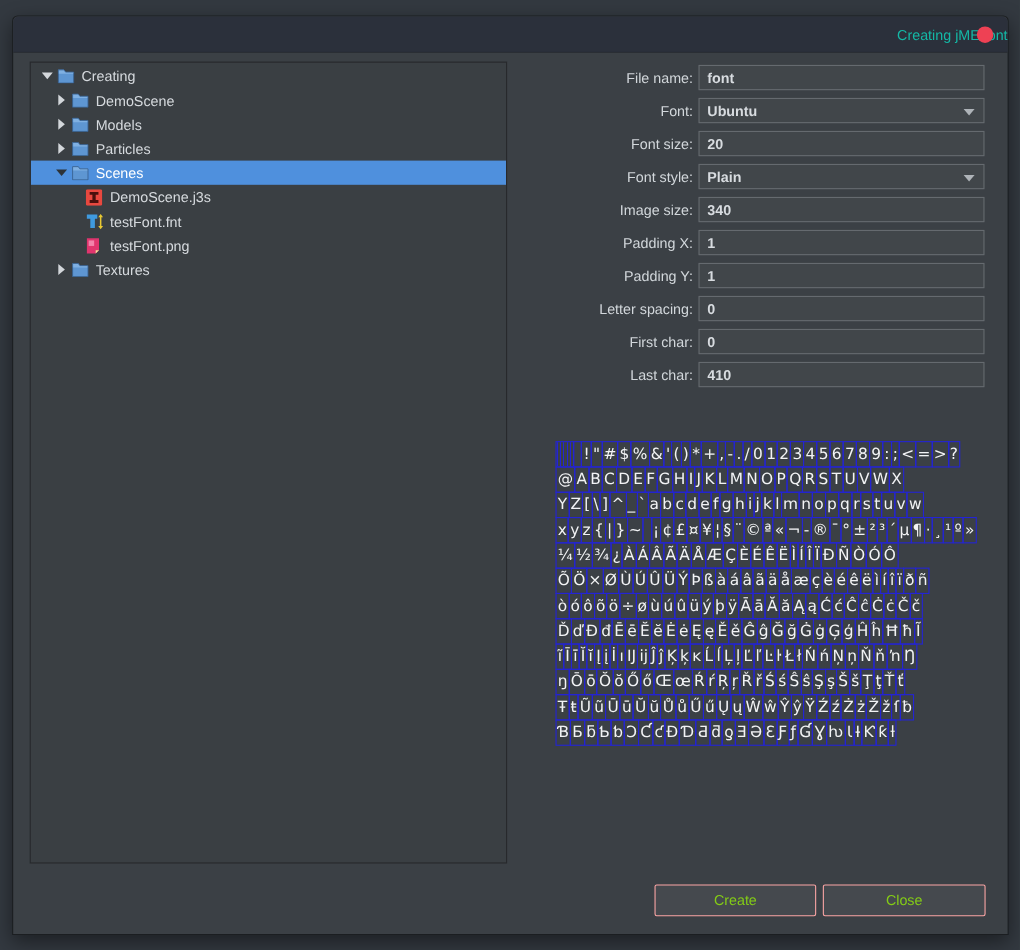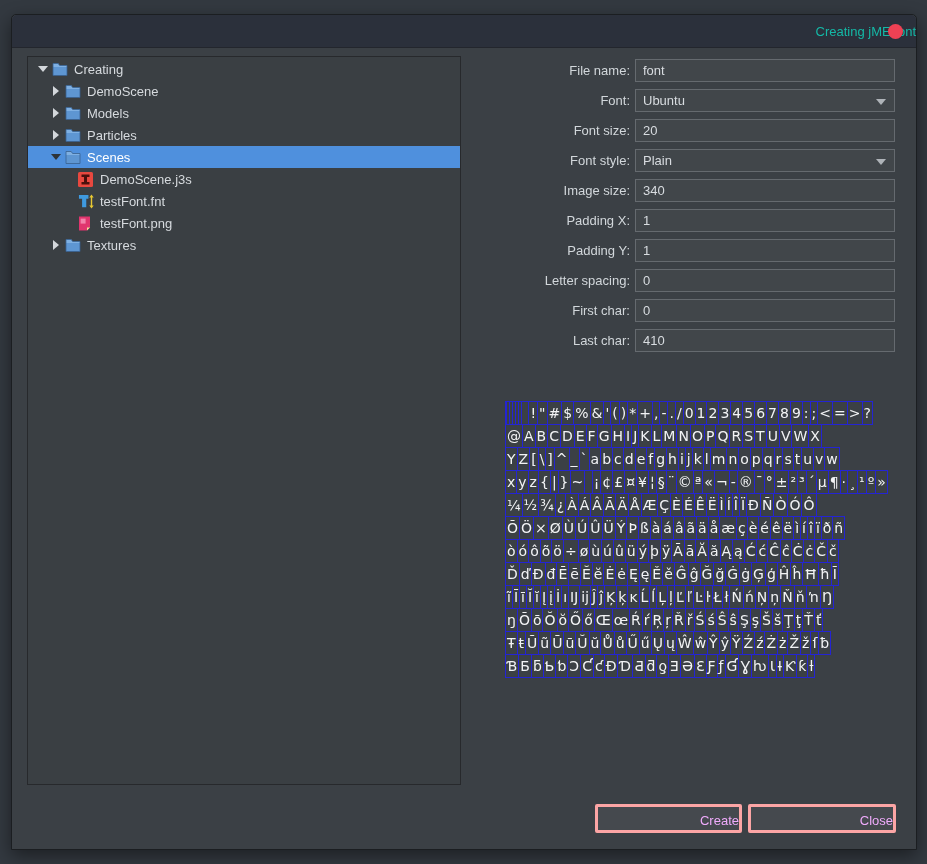--- a/index.html
+++ b/index.html
@@ -67,20 +67,21 @@
     padding-right:5px; flex:none;
   }
   .field {
     width:260px; height:23px; background:#41464a;
     border:1px solid #656a6f; display:flex; align-items:center; position:relative;
   }
   .field input {
     flex:1; background:transparent; border:none; outline:none;
     color:#d8dce0; font-size:13px; padding:0 7px;
     font-family:"Liberation Sans", sans-serif;
+    font-weight:bold;
   }
   .dd-arrow {
     position:absolute; right:8px; top:9px;
     width:0; height:0; border-left:5px solid transparent; border-right:5px solid transparent;
     border-top:6px solid #aeb3b8;
   }
   
   .preview { position:absolute; left:494px; top:387px; }
   .prow { display:flex; margin-top:-1px; }
   .glyph-cell {
@@ -91,22 +92,22 @@
     font-family:"DejaVu Sans", sans-serif;
     white-space:pre;
   }
   .glyph-cell.stripes {
     width:17px;
     background:repeating-linear-gradient(90deg, #2424d4 0 1px, transparent 1px 3px);
   }
   
   .btn {
     position:absolute; height:29px;
-    background:#45494e; border:3px solid #fca5a5; border-radius:2px;
-    color:#f0abfc; font-size:13px; text-align:right; line-height:27px;
+    background:#45494e; border:1px solid #fca5a5; border-radius:2px;
+    color:#84cc16; font-size:13px; text-align:center; line-height:27px;
     cursor:default;
   }
   #create-btn { left:583px; top:789px; width:147px; }
   #close-btn2 { left:736px; top:789px; width:148px; }
 </style>
 </head>
 <body>
 
 <div class="window">
   <div class="titlebar">

